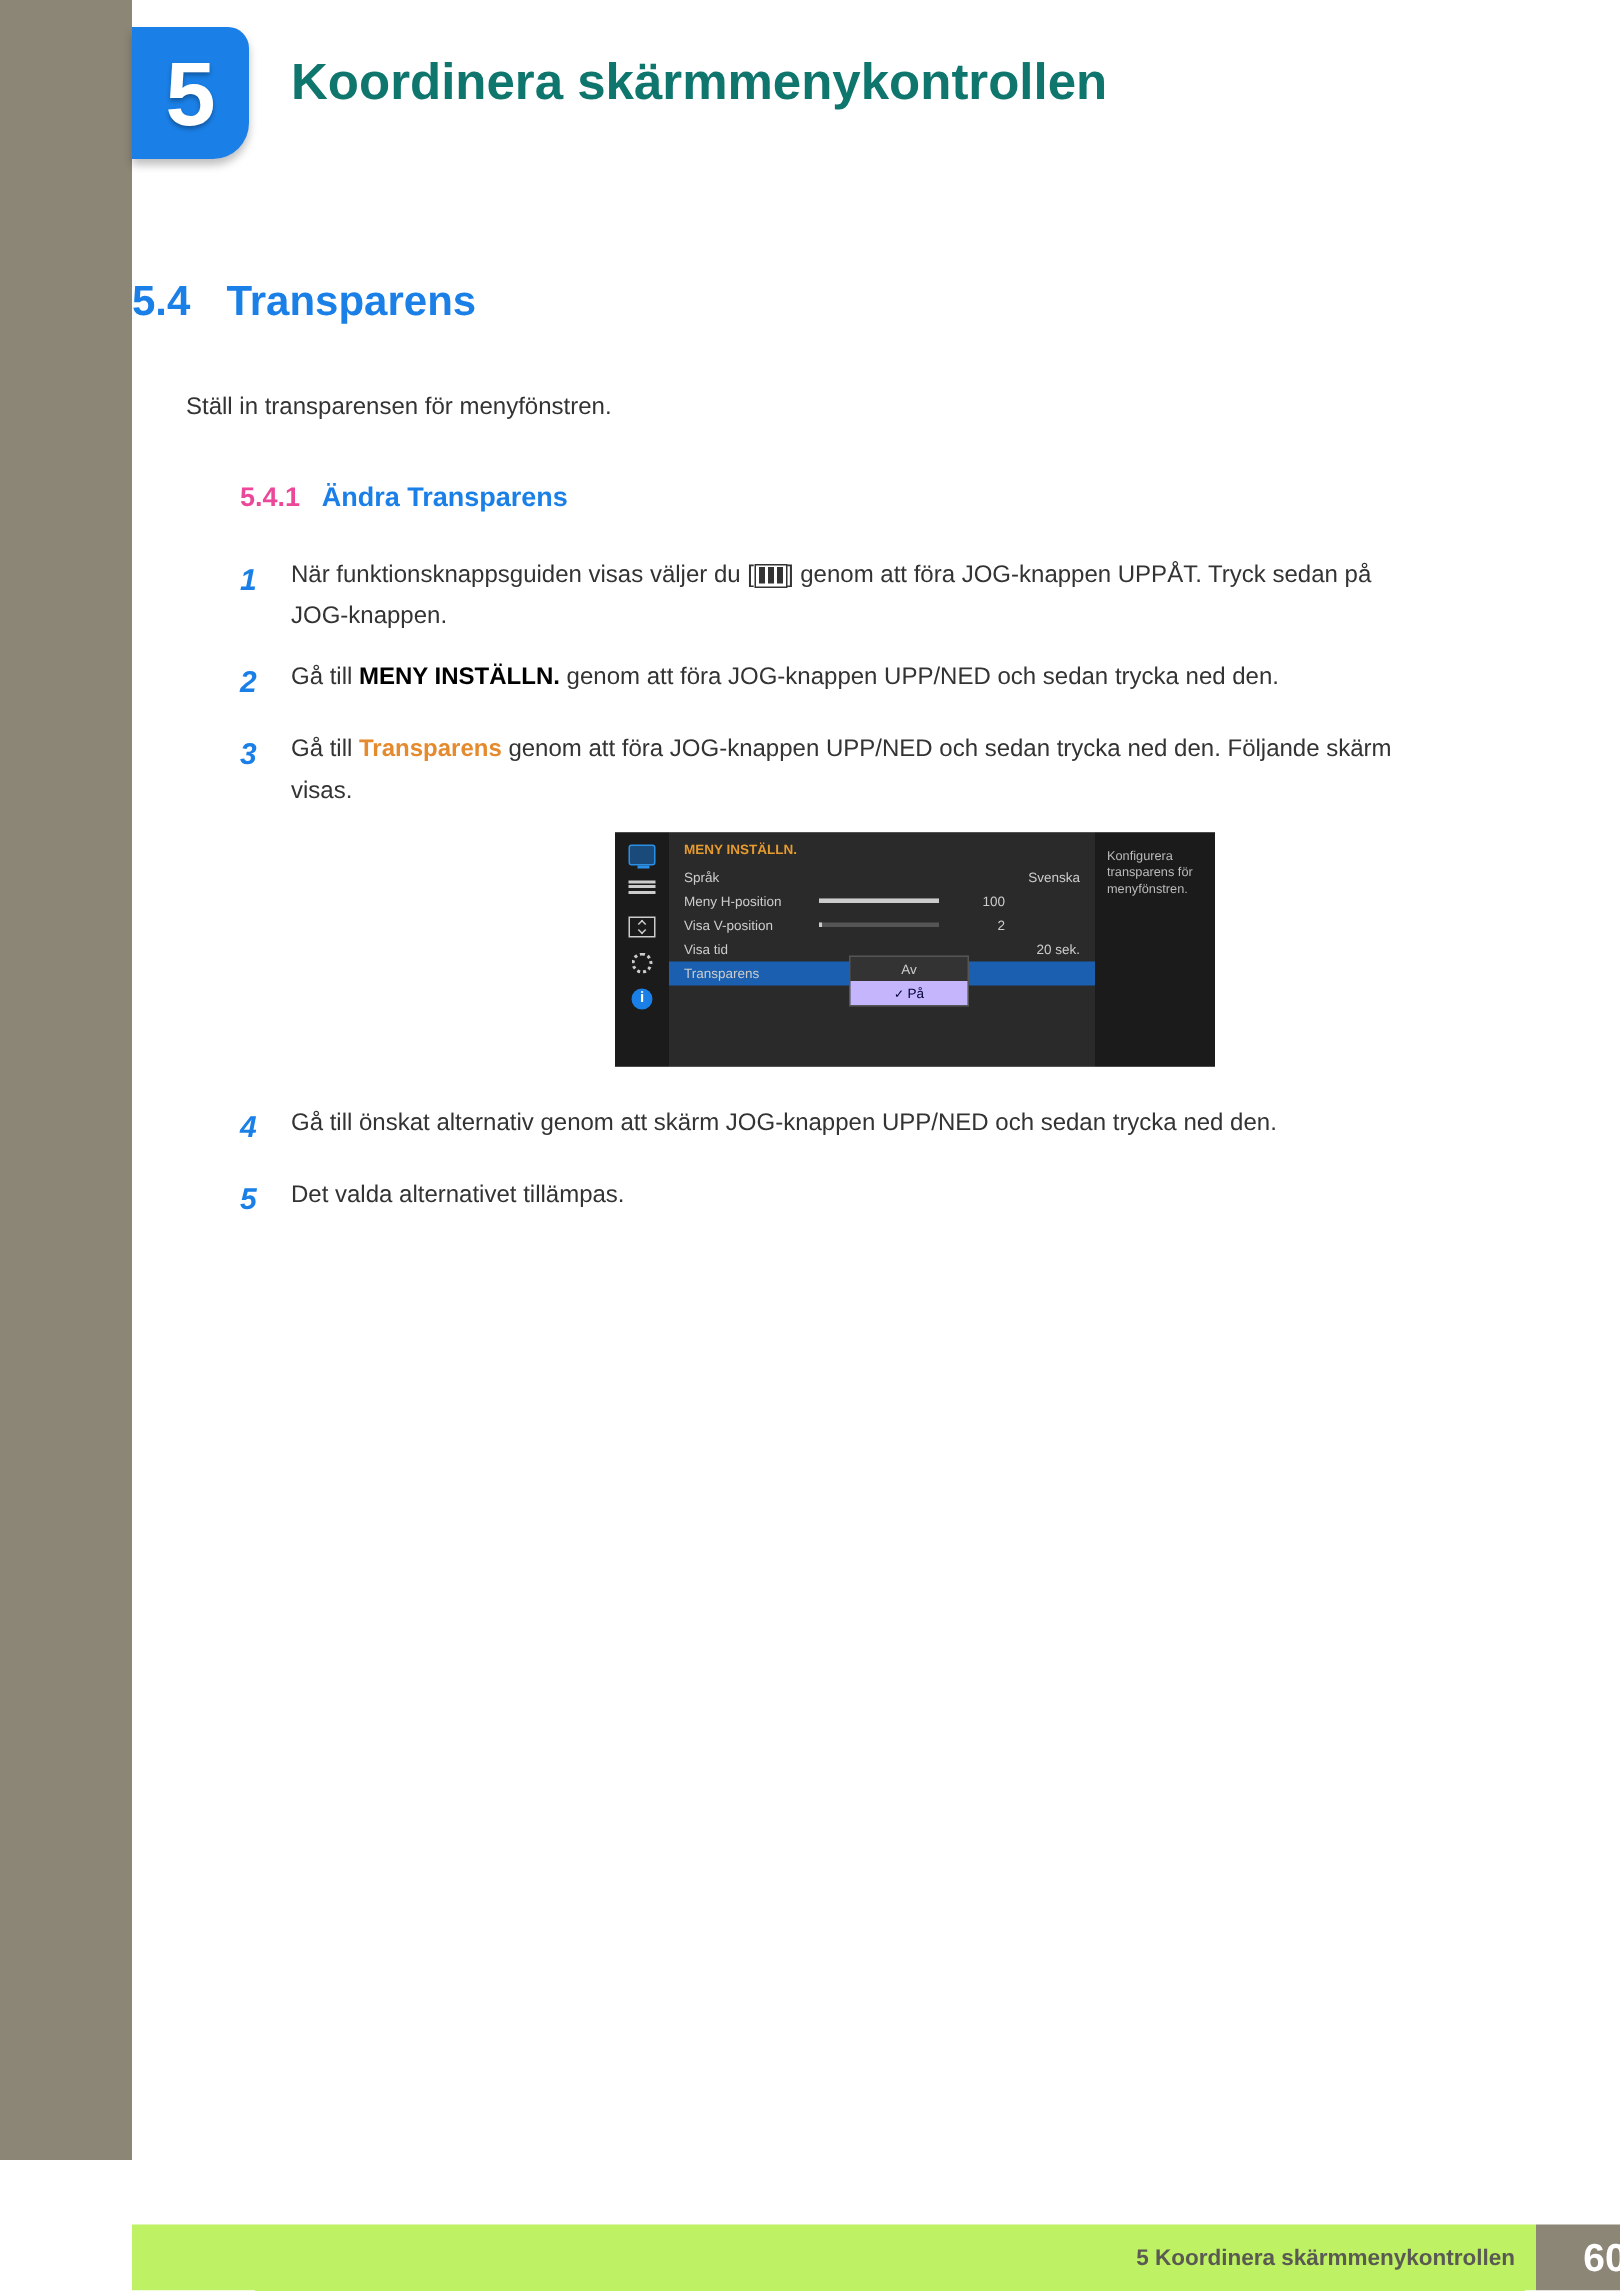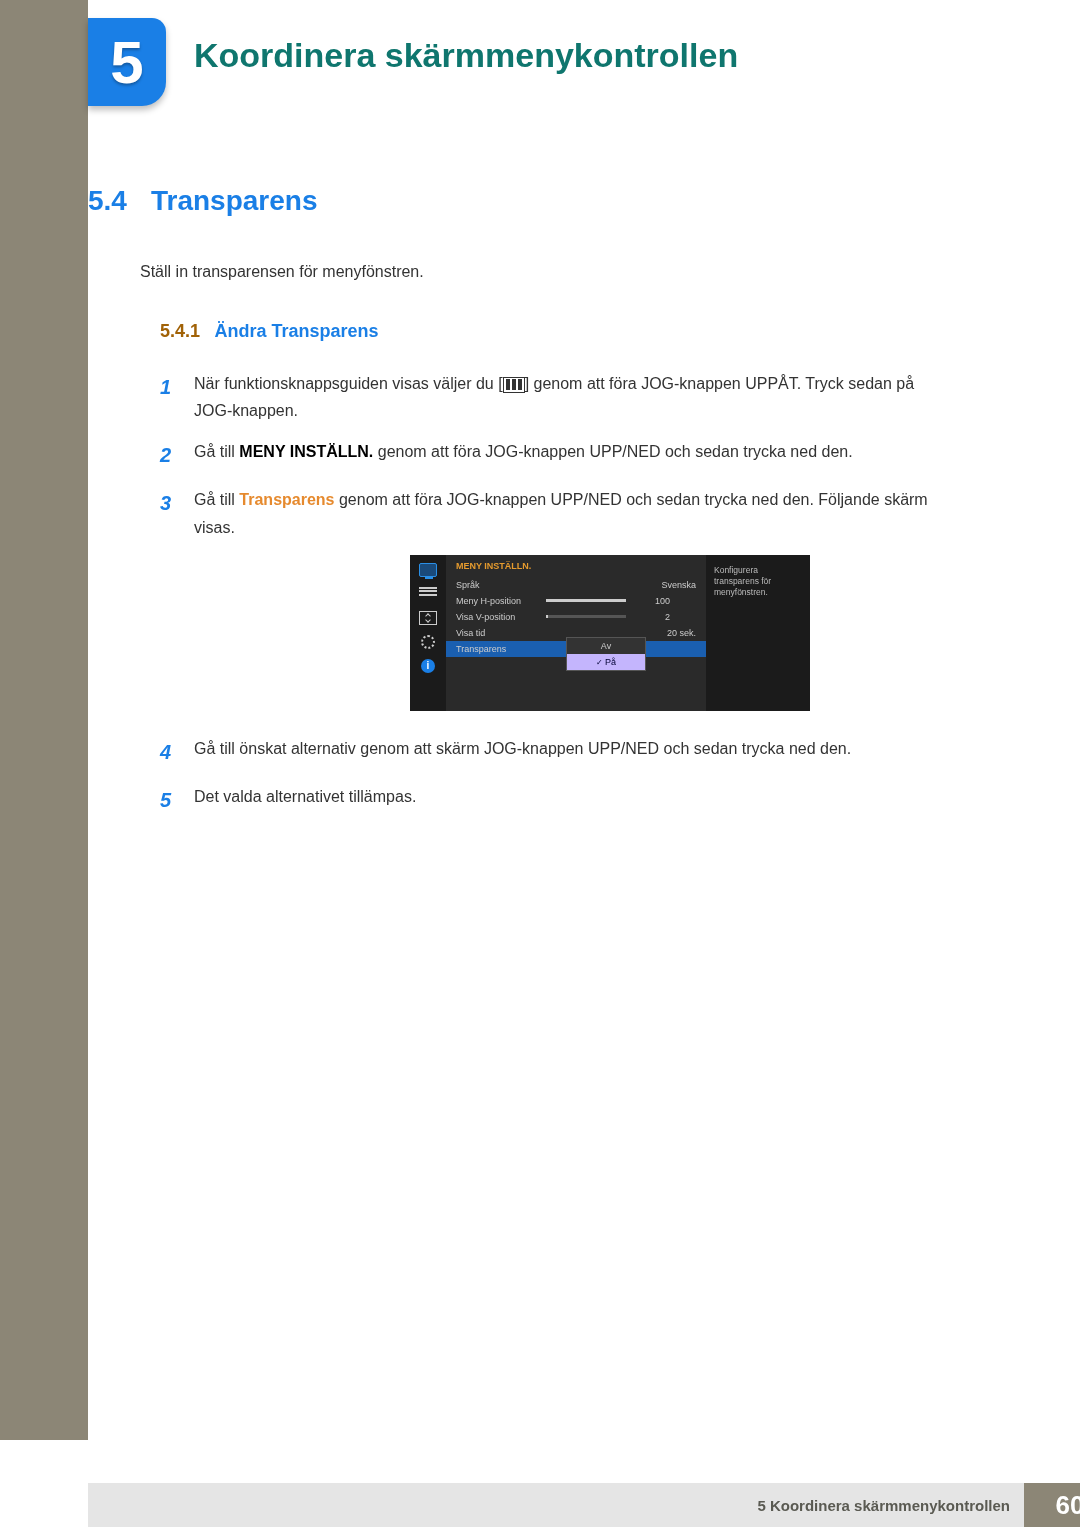--- a/index.html
+++ b/index.html
@@ -42,23 +42,23 @@
   }
   .content {
     position: absolute;
     left: 88px; top: 185px;
     width: 900px;
     padding-right: 40px;
   }
   .sec-row { display: flex; align-items: baseline; gap: 24px; margin-bottom: 46px; }
   .sec-num { color: #1a7fe6; font-size: 28px; font-weight: bold; }
   .sec-title { color: #1a7fe6; font-size: 28px; font-weight: bold; }
-  .intro { margin-left: 52px; font-size: 16px; margin-bottom: 40px; color:#333;}
+  .intro { margin-left: 36px; font-size: 16px; margin-bottom: 40px; color:#333;}
   .subsec-row { margin-left: 72px; margin-bottom: 28px; }
-  .subsec-num { color: #a16207; font-size: 18px; font-weight: bold; margin-right: 10px;}
+  .subsec-num { color: #ec4899; font-size: 18px; font-weight: bold; margin-right: 10px;}
   .subsec-title { color: #1a7fe6; font-size: 18px; font-weight: bold; }
   .steps { margin-left: 72px; }
   .step { display: flex; gap: 18px; margin-bottom: 14px; line-height: 1.7; font-size: 16px; }
   .step-num { color: #1a7fe6; font-size: 20px; font-style: italic; font-weight: 600; min-width: 16px; }
   .step-text { flex: 1; color:#333; }
   .step-text .bold { font-weight: bold; color:#000; }
   .step-text .orange { color: #e68a2e; font-weight: bold; }
   .menu-icon {
     display:inline-flex; vertical-align:middle;
     width:22px; height:16px; border:1.5px solid #333;
@@ -95,27 +95,27 @@
   .osd-row { display:flex; align-items:center; height:16px; font-size:9px;}
   .osd-label { width:90px; color:#ccc;}
   .osd-slider { width:80px; height:3px; background:#555; position:relative; margin-right:8px;}
   .osd-slider .fill{ position:absolute; left:0; top:0; bottom:0; background:#ccc;}
   .osd-val { width:36px; text-align:right; color:#ccc; font-size:9px;}
   .osd-selected { background:#1a5fb0; color:#fff; margin:0 -10px; padding:0 10px;}
   .osd-dropdown { position:absolute; left:120px; top:82px; width:80px; background:#333; border:1px solid #555;}
   .osd-opt{ padding:3px 6px; font-size:9px;text-align:center;}
   .osd-opt.on{ background:#c4b5fd; color:#003; }
   .osd-opt.on::before{content:"✓ "; font-size:8px;}
-  .osd-help{ width:104px; background:#1b1b1b; padding:10px 8px; font-size:8.5px; color:#bbb; line-height:1.3;}
+  .osd-help{ width:80px; background:#1b1b1b; padding:10px 8px; font-size:8.5px; color:#bbb; line-height:1.3;}
   
   .footer{
     position:absolute; left:88px; bottom:0; right:0; height:44px;
     display:flex; align-items:stretch;
   }
-  .footer-bar{ flex:1; background:#e5e5e5; display:flex; align-items:center; justify-content:flex-end; padding-right:14px; color:#5a5a52; font-weight:bold; font-size:15px;}
+  .footer-bar{ flex:1; background:#bef264; display:flex; align-items:center; justify-content:flex-end; padding-right:14px; color:#5a5a52; font-weight:bold; font-size:15px;}
   .footer-pg{ width:56px; background:#8c8676; color:#fff; display:flex; align-items:center; justify-content:center; font-size:26px; font-weight:bold;padding-left:36px;}
 </style>
 </head>
 <body>
 
 <div class="side-bar"></div>
 
 <div class="chapter-badge">5</div>
 <div class="chapter-title">Koordinera skärmmenykontrollen</div>
 

